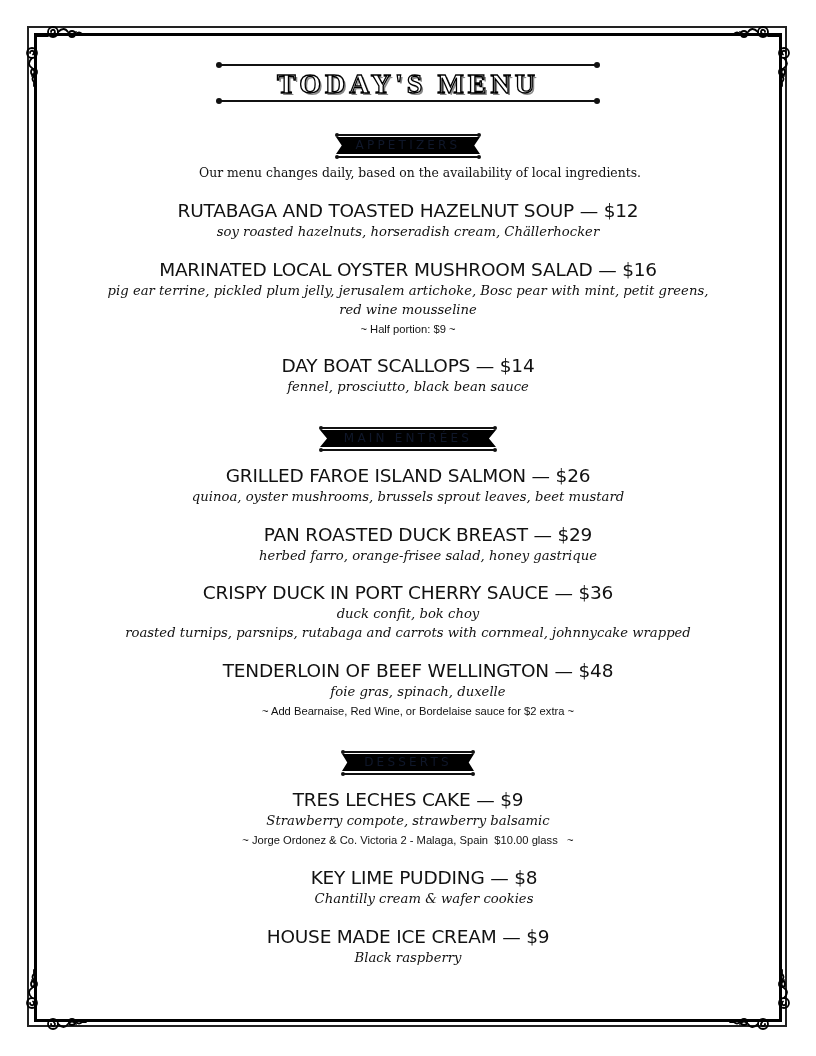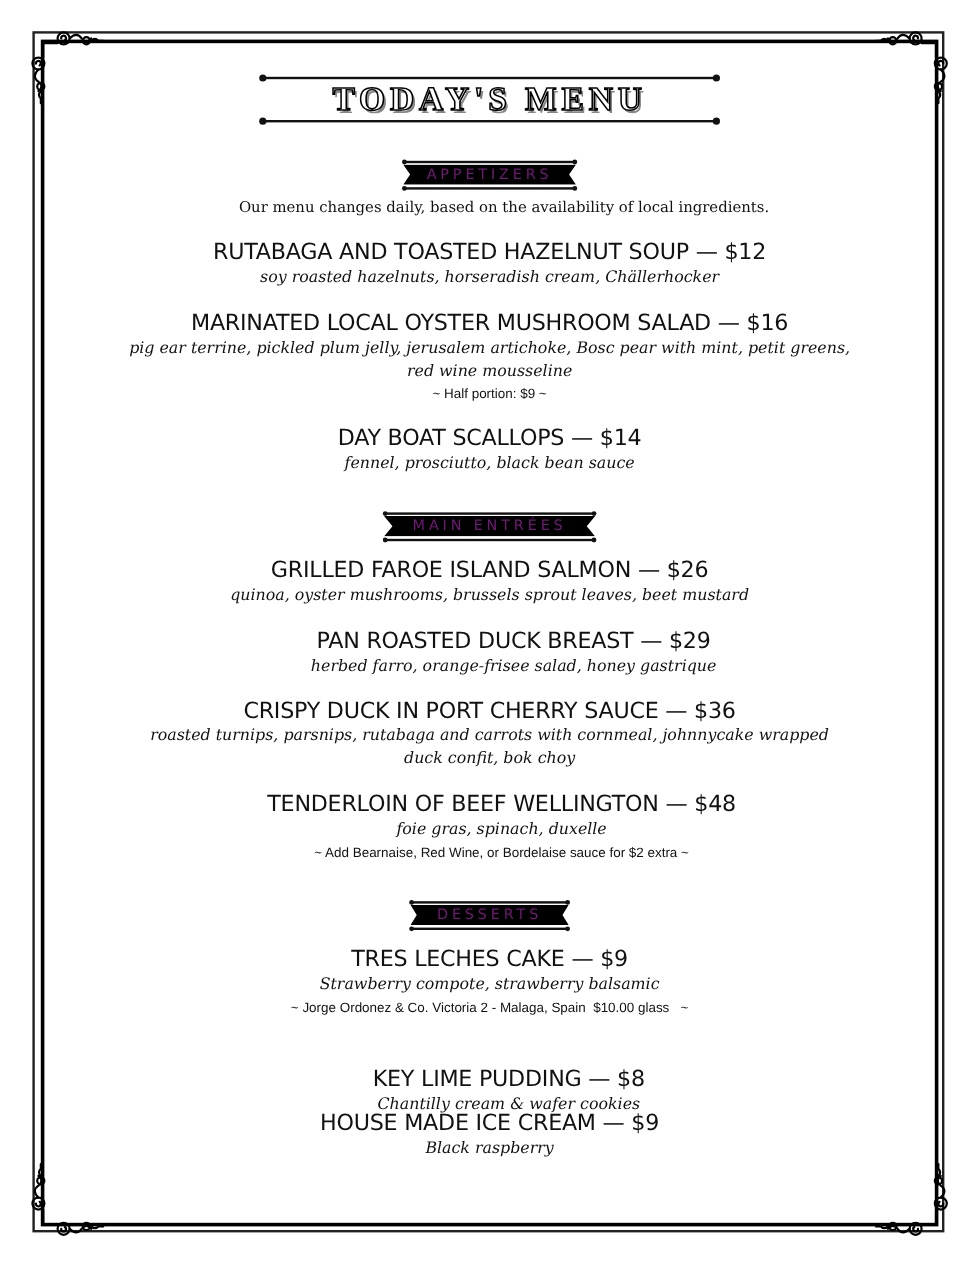--- a/index.html
+++ b/index.html
@@ -25,21 +25,21 @@
   .title-text { position: absolute; left: 0; right: 0; top: 11px; font-family: Liberation Serif, serif; font-weight: bold; font-size: 28px; letter-spacing: 4px; color: #fff; -webkit-text-stroke: 1.3px #000; text-shadow: 2px 2px 0 #888; line-height: 32px; white-space: nowrap; }
 
   .banner { position: absolute; height: 24px; }
   .banner .rule { position: absolute; left: 0; right: 0; height: 1.5px; background: #111; }
   .banner .rule::before, .banner .rule::after { content: ""; position: absolute; top: -1.5px; width: 4px; height: 4px; border-radius: 50%; background: #111; }
   .banner .rule::before { left: -1px; }
   .banner .rule::after { right: -1px; }
   .banner .rule.top { top: 0; }
   .banner .rule.bottom { top: 22px; }
   .banner .ribbon { position: absolute; left: 0; right: 0; top: 3px; height: 17px; background: #000; clip-path: polygon(0 0, 100% 0, 96% 50%, 100% 100%, 0 100%, 4% 50%); }
-  .banner .label { position: absolute; left: 0; right: 0; top: 3px; height: 17px; line-height: 17px; color: #701a75; font-family: "DejaVu Sans", sans-serif; font-size: 12px; letter-spacing: 3.2px; }
+  .banner .label { position: absolute; left: 0; right: 0; top: 3px; height: 17px; line-height: 17px; color: #0f172a; font-family: "DejaVu Sans", sans-serif; font-size: 12px; letter-spacing: 3.2px; }
 
   .item { position: absolute; left: 0; right: 0; text-align: center; }
   .item-name { font-family: "DejaVu Sans", sans-serif; font-weight: normal; font-size: 18.5px; line-height: 22px; letter-spacing: -0.2px; white-space: nowrap; color: #111; }
   .item-desc { font-family: "DejaVu Serif", serif; font-style: italic; font-size: 13.2px; line-height: 19px; color: #111; }
   .item-note { font-family: Liberation Sans, sans-serif; font-size: 11.2px; line-height: 20px; color: #111; }
   .intro { position: absolute; left: 0; right: 0; font-family: "DejaVu Serif", serif; font-size: 12.4px; color: #111; padding-left: 24px; }
 </style>
 </head>
 <body>
 
@@ -153,22 +153,22 @@
     <div class="item-desc">quinoa, oyster mushrooms, brussels sprout leaves, beet mustard</div>
   </div>
 
   <div class="item" style="top:491px;padding-left:40px;">
     <div class="item-name">PAN ROASTED DUCK BREAST — $29</div>
     <div class="item-desc">herbed farro, orange-frisee salad, honey gastrique</div>
   </div>
 
   <div class="item" style="top:549px;">
     <div class="item-name">CRISPY DUCK IN PORT CHERRY SAUCE — $36</div>
+    <div class="item-desc">duck confit, bok choy</div>
     <div class="item-desc">roasted turnips, parsnips, rutabaga and carrots with cornmeal, johnnycake wrapped</div>
-    <div class="item-desc">duck confit, bok choy</div>
   </div>
 
   <div class="item" style="top:627px;padding-left:20px;">
     <div class="item-name">TENDERLOIN OF BEEF WELLINGTON — $48</div>
     <div class="item-desc">foie gras, spinach, duxelle</div>
     <div class="item-note">~ Add Bearnaise, Red Wine, or Bordelaise sauce for $2 extra ~</div>
   </div>
 
   <div class="banner" style="left:308px; top:718px; width:132px;">
     <div class="rule top"></div>
@@ -176,21 +176,21 @@
     <div class="label">DESSERTS</div>
     <div class="rule bottom"></div>
   </div>
 
   <div class="item" style="top:756px;">
     <div class="item-name">TRES LECHES CAKE — $9</div>
     <div class="item-desc">Strawberry compote, strawberry balsamic</div>
     <div class="item-note" style="white-space:pre;">~ Jorge Ordonez &amp; Co. Victoria 2 - Malaga, Spain  $10.00 glass   ~</div>
   </div>
 
-  <div class="item" style="top:856px;margin-left:32px;">
+  <div class="item" style="top:834px;margin-left:32px;">
     <div class="item-name">KEY LIME PUDDING — $8</div>
     <div class="item-desc">Chantilly cream &amp; wafer cookies</div>
   </div>
 
   <div class="item" style="top:893px;">
     <div class="item-name">HOUSE MADE ICE CREAM — $9</div>
     <div class="item-desc">Black raspberry</div>
   </div>
 
 </div>

